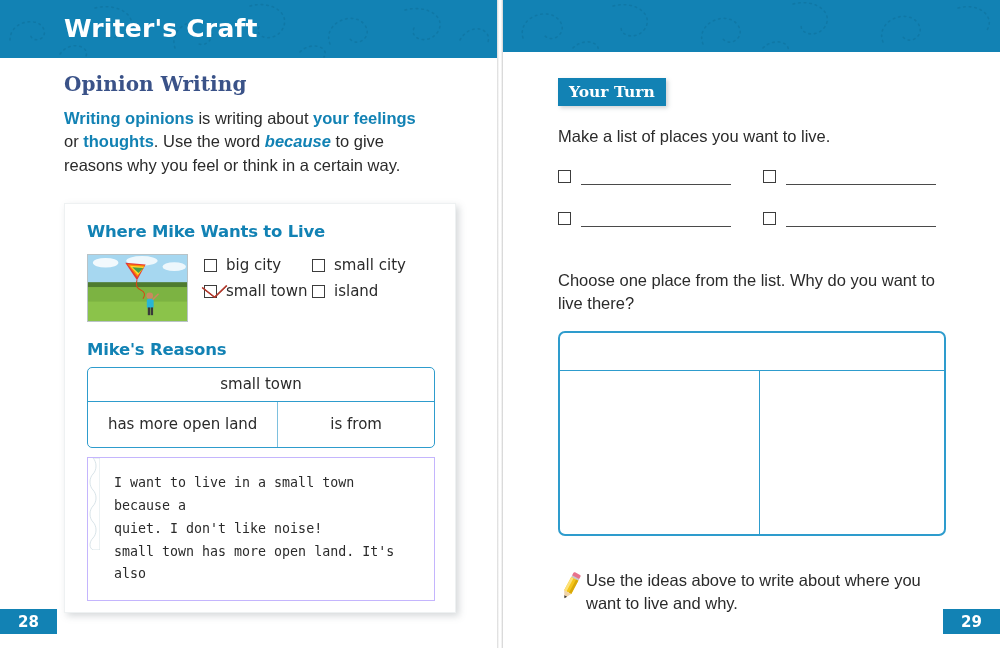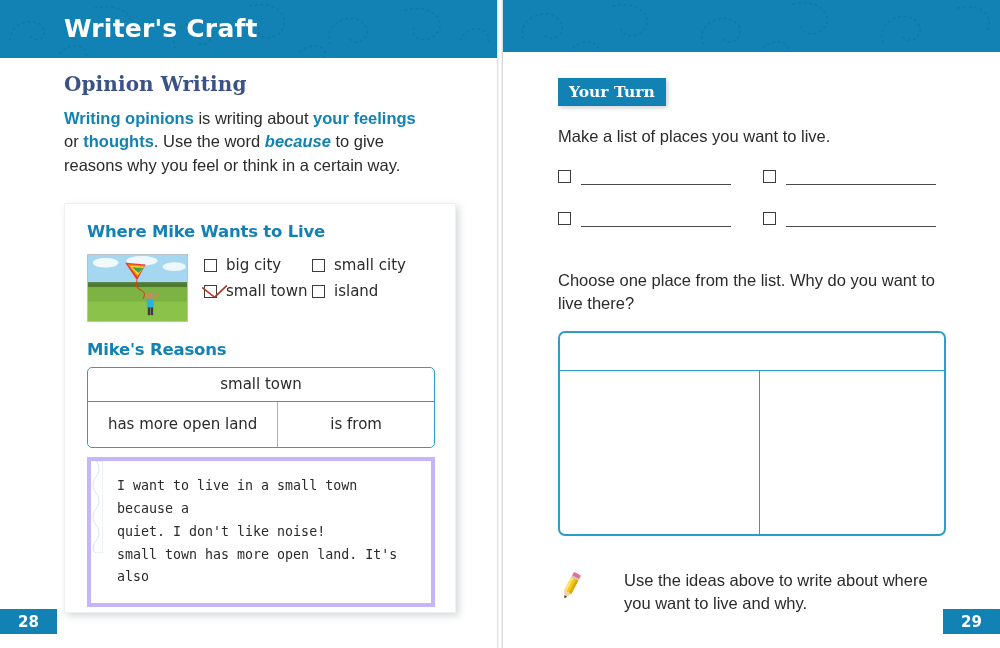--- a/index.html
+++ b/index.html
@@ -141,21 +141,21 @@
   }
   .rcell.left  { width: 55%; border-right: 1.4px solid #7ec0de; }
   .rcell.right { width: 45%; }
 
   .sec-heading.writing { margin-top: 18px; }
 
   .writing-box {
     margin-top: 9px;
     width: 348px;
     background: #ffffff;
-    border: 4px solid #c4b5fd;
+    border: 1px solid #c4b5fd;
     padding: 14px 16px 14px 26px;
     position: relative;
   }
   .torn {
     position: absolute; left: -1px; top: 0; bottom: 0; width: 13px;
   }
   .writing-text {
     font-family: "DejaVu Sans Mono", monospace;
     font-size: 13.3px;
     line-height: 1.72;
@@ -213,21 +213,20 @@
     margin-top: 33px;
     display: flex;
     align-items: flex-start;
     width: 400px;
   }
   .pencil-icon { flex: 0 0 auto; margin-top: 2px; margin-right: 2px; }
   .final-text {
     font-size: 16.5px;
     line-height: 1.4;
     color: #2b2b2b;
-    margin-left: 38px;
   }
 
   
   .pagenum {
     position: absolute; bottom: 14px;
     background: #1282b4;
     color: #ffffff;
     font-family: "DejaVu Sans", sans-serif;
     font-weight: bold;
     font-size: 15px;

